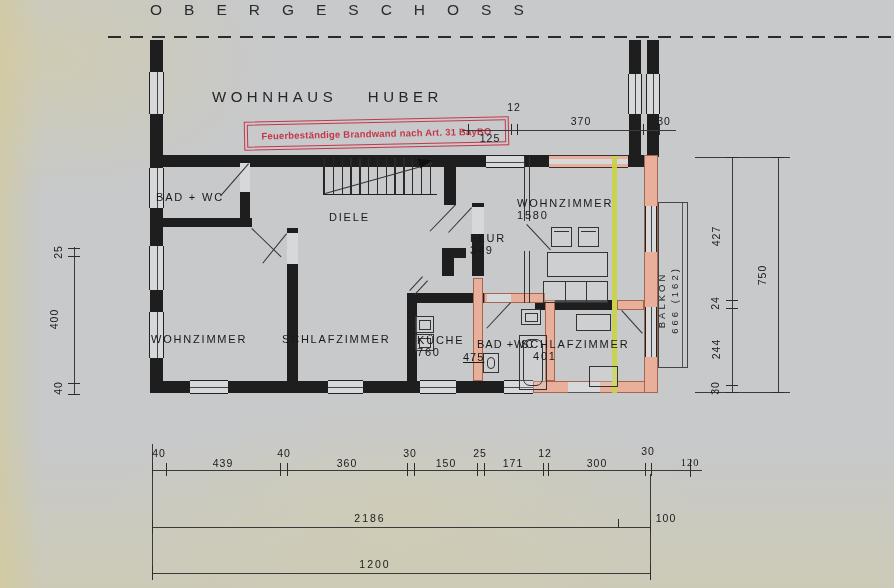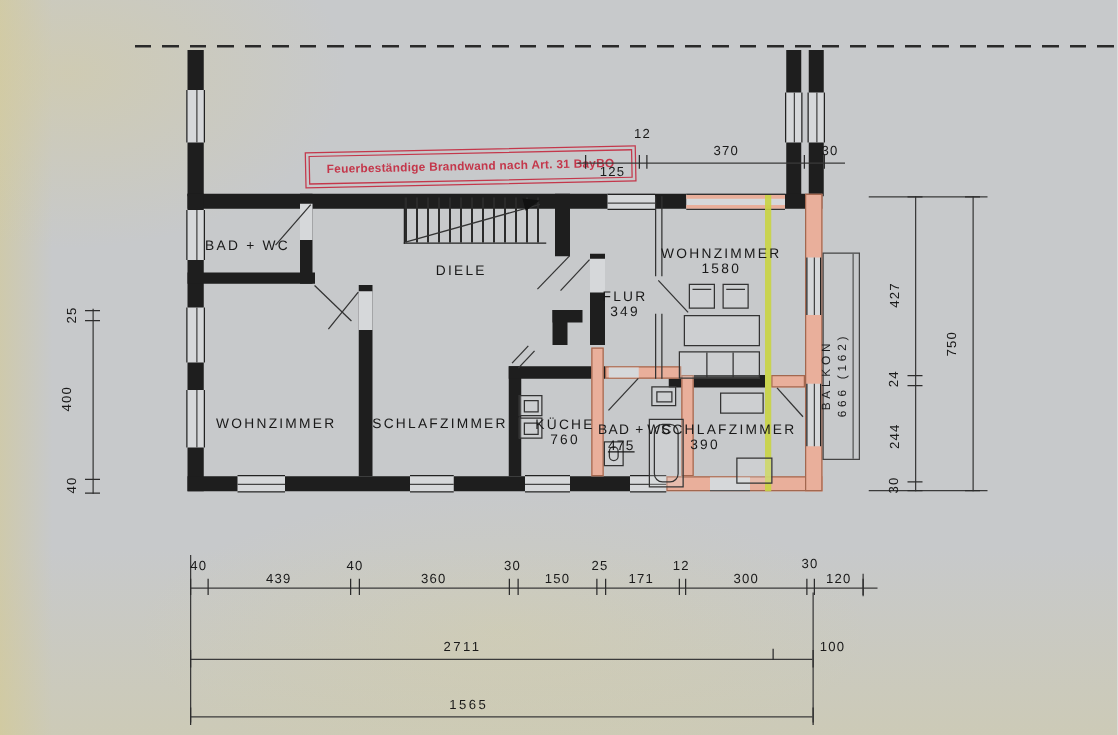--- a/index.html
+++ b/index.html
@@ -23,21 +23,21 @@
   .gap{position:absolute;background:#d6d8da;}
   .band{position:absolute;background:#d6d8da;border-top:1px solid #333;border-bottom:1px solid #333;
         box-shadow:inset 0 3px 0 #e9af9b, inset 0 -3px 0 #e9af9b;box-sizing:border-box;}
   .dline{position:absolute;height:1.2px;background:#333;transform-origin:0 0;}
   .furn{position:absolute;border:1.1px solid #333;box-sizing:border-box;background:rgba(225,227,229,.25);}
   .furn-chair::after{content:'';position:absolute;left:2px;right:2px;top:3px;border-top:1.1px solid #333;}
   .furn-sofa::before{content:'';position:absolute;top:0;bottom:0;left:33%;border-left:1px solid #333;}
   .furn-sofa::after{content:'';position:absolute;top:0;bottom:0;left:66%;border-left:1px solid #333;}
   .inner::after{content:'';position:absolute;inset:2.5px;border:1px solid #333;}
   .inner-round::after{content:'';position:absolute;inset:3px;border:1px solid #333;border-radius:7px;}
-  .rlabel{position:absolute;font-size:11px;letter-spacing:1.8px;color:#191919;text-align:center;white-space:nowrap;}
+  .rlabel{position:absolute;font-size:11px;letter-spacing:1.8px;color:#191919;white-space:nowrap;}
   .dim{position:absolute;font-size:10.5px;letter-spacing:1px;color:#1a1a1a;text-align:center;white-space:nowrap;}
   .dimr{transform:rotate(-90deg);}
   .tick{position:absolute;background:#2c2c2c;}
   .stairs{position:absolute;border-left:1.2px solid #222;border-bottom:1.2px solid #222;box-sizing:border-box;
     background:repeating-linear-gradient(90deg,#2a2a2a 0 1.4px,transparent 1.4px 8.8px);}
   .stair-arrow{position:absolute;width:0;height:0;border-left:13px solid #111;border-top:5.5px solid transparent;border-bottom:5.5px solid transparent;transform:rotate(-15deg);}
   .dash{position:absolute;height:2.4px;background:repeating-linear-gradient(90deg,#2a2a2a 0 13px,transparent 13px 22px);}
   .title{position:absolute;left:150px;top:1px;font-size:15.5px;letter-spacing:22px;color:#2b2b2b;white-space:nowrap;}
   .bldg{position:absolute;left:212px;top:88px;font-size:15px;letter-spacing:4.5px;word-spacing:22px;color:#262626;white-space:nowrap;}
   .stamp{position:absolute;left:244px;top:119px;width:263px;height:27px;border:1.5px solid #c4374b;transform:rotate(-1.2deg);
@@ -47,29 +47,31 @@
   .balk{position:absolute;border:1.2px solid #444;box-sizing:border-box;}
   .balk::after{content:'';position:absolute;top:0;bottom:0;right:4px;border-right:1px solid #555;}
   .vtext{position:absolute;display:flex;flex-direction:column;align-items:center;justify-content:center;
     font-size:9.5px;letter-spacing:3px;color:#1d1d1d;line-height:13px;white-space:nowrap;}
 </style>
 </head>
 <body>
 
 <div class="sheet">
 
+  <div class="title">OBERGESCHOSS</div>
   <div class="dash" style="left:108px;top:36px;width:786px;"></div>
 
   <div class="wall" style="left:150px;top:40px;width:13px;height:117px;"></div>
   <div class="winv" style="left:149px;top:72px;width:15px;height:42px;"></div>
   <div class="wall" style="left:629px;top:40px;width:12px;height:117px;"></div>
   <div class="winv" style="left:628px;top:74px;width:14px;height:40px;"></div>
   <div class="wall" style="left:647px;top:40px;width:12px;height:117px;"></div>
   <div class="winv" style="left:646px;top:74px;width:14px;height:40px;"></div>
 
+  <div class="bldg">WOHNHAUS HUBER</div>
   <div class="stamp">Feuerbeständige Brandwand nach Art. 31 BayBO</div>
 
   <div class="thin" style="left:462px;top:130px;width:214px;height:1.2px;"></div>
   <div class="tick" style="left:468px;top:124px;width:1.2px;height:11px;"></div>
   <div class="tick" style="left:511px;top:124px;width:1.2px;height:11px;"></div>
   <div class="tick" style="left:517px;top:124px;width:1.2px;height:11px;"></div>
   <div class="tick" style="left:643px;top:124px;width:1.2px;height:11px;"></div>
   <div class="tick" style="left:659px;top:124px;width:1.2px;height:11px;"></div>
   <div class="dim" style="left:478px;top:132px;width:24px;">125</div>
   <div class="dim" style="left:504px;top:101px;width:20px;">12</div>
@@ -157,23 +159,23 @@
   <div class="rlabel" style="left:151px;top:333px;width:140px;">WOHNZIMMER</div>
   <div class="rlabel" style="left:282px;top:333px;width:140px;">SCHLAFZIMMER</div>
   <div class="rlabel" style="left:417px;top:334px;width:70px;">KÜCHE</div>
   <div class="rlabel" style="left:417px;top:346px;width:70px;">760</div>
   <div class="rlabel" style="left:470px;top:232px;width:60px;">FLUR</div>
   <div class="rlabel" style="left:470px;top:244px;width:60px;">349</div>
   <div class="rlabel" style="left:517px;top:197px;width:120px;">WOHNZIMMER</div>
   <div class="rlabel" style="left:517px;top:209px;width:120px;">1580</div>
   <div class="rlabel" style="left:477px;top:338px;width:40px;letter-spacing:1px;">BAD +</div>
   <div class="rlabel" style="left:514px;top:338px;width:28px;letter-spacing:1px;">WC</div>
-  <div class="rlabel" style="left:477px;top:351px;width:40px;letter-spacing:1px;text-decoration:underline;">475</div>
+  <div class="rlabel" style="left:463px;top:351px;width:40px;letter-spacing:1px;text-decoration:underline;">475</div>
   <div class="rlabel" style="left:521px;top:338px;width:124px;">SCHLAFZIMMER</div>
-  <div class="rlabel" style="left:533px;top:350px;width:62px;">390</div>
+  <div class="rlabel" style="left:533px;top:350px;width:62px;">401</div>
 
   <div class="thin" style="left:74px;top:247px;width:1.2px;height:148px;"></div>
   <div class="tick" style="left:68px;top:248px;width:12px;height:1.2px;"></div>
   <div class="tick" style="left:68px;top:256px;width:12px;height:1.2px;"></div>
   <div class="tick" style="left:68px;top:383px;width:12px;height:1.2px;"></div>
   <div class="tick" style="left:68px;top:394px;width:12px;height:1.2px;"></div>
   <div class="dim dimr" style="left:45px;top:246px;width:26px;">25</div>
   <div class="dim dimr" style="left:38px;top:313px;width:32px;">400</div>
   <div class="dim dimr" style="left:45px;top:382px;width:26px;">40</div>
 
@@ -216,27 +218,27 @@
   <div class="dim" style="left:208px;top:457px;width:30px;">439</div>
   <div class="dim" style="left:271px;top:447px;width:26px;">40</div>
   <div class="dim" style="left:332px;top:457px;width:30px;">360</div>
   <div class="dim" style="left:397px;top:447px;width:26px;">30</div>
   <div class="dim" style="left:431px;top:457px;width:30px;">150</div>
   <div class="dim" style="left:467px;top:447px;width:26px;">25</div>
   <div class="dim" style="left:498px;top:457px;width:30px;">171</div>
   <div class="dim" style="left:532px;top:447px;width:26px;">12</div>
   <div class="dim" style="left:582px;top:457px;width:30px;">300</div>
   <div class="dim" style="left:635px;top:445px;width:26px;">30</div>
-  <div class="dim" style="left:656px;top:457px;width:30px;">120</div>
+  <div class="dim" style="left:675px;top:457px;width:30px;font-family:Liberation Serif, serif;">120</div>
 
   <div class="thin" style="left:152px;top:527px;width:498px;height:1.2px;"></div>
   <div class="tick" style="left:152px;top:520px;width:1.2px;height:14px;"></div>
   <div class="tick" style="left:618px;top:519px;width:1.2px;height:9px;"></div>
   <div class="tick" style="left:650px;top:520px;width:1.2px;height:14px;"></div>
-  <div class="dim" style="left:340px;top:512px;width:60px;letter-spacing:2px;">2711</div>
+  <div class="dim" style="left:340px;top:512px;width:60px;letter-spacing:2px;">2186</div>
   <div class="dim" style="left:651px;top:512px;width:30px;">100</div>
 
   <div class="thin" style="left:152px;top:573px;width:498px;height:1.2px;"></div>
   <div class="tick" style="left:152px;top:566px;width:1.2px;height:14px;"></div>
   <div class="tick" style="left:650px;top:566px;width:1.2px;height:14px;"></div>
-  <div class="dim" style="left:345px;top:558px;width:60px;letter-spacing:2px;">1565</div>
+  <div class="dim" style="left:345px;top:558px;width:60px;letter-spacing:2px;">1200</div>
 
 </div>
 
 </body></html>

